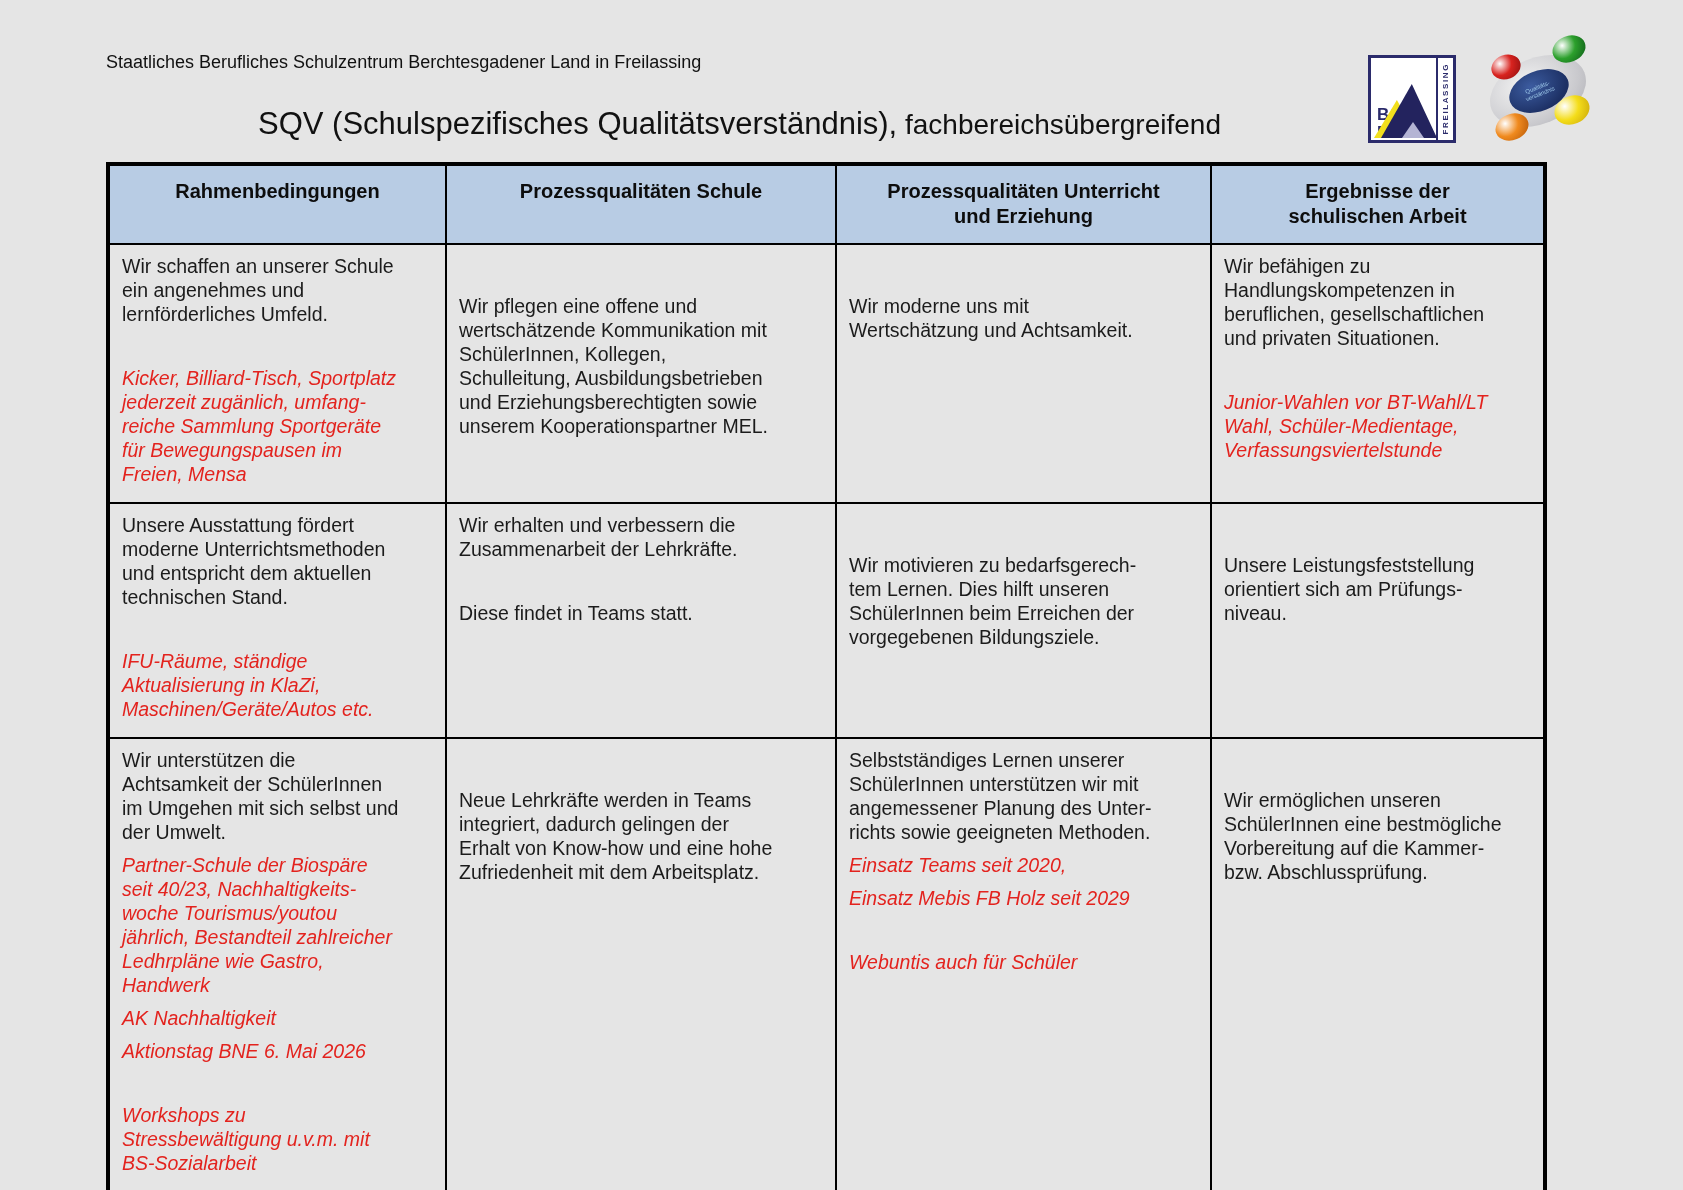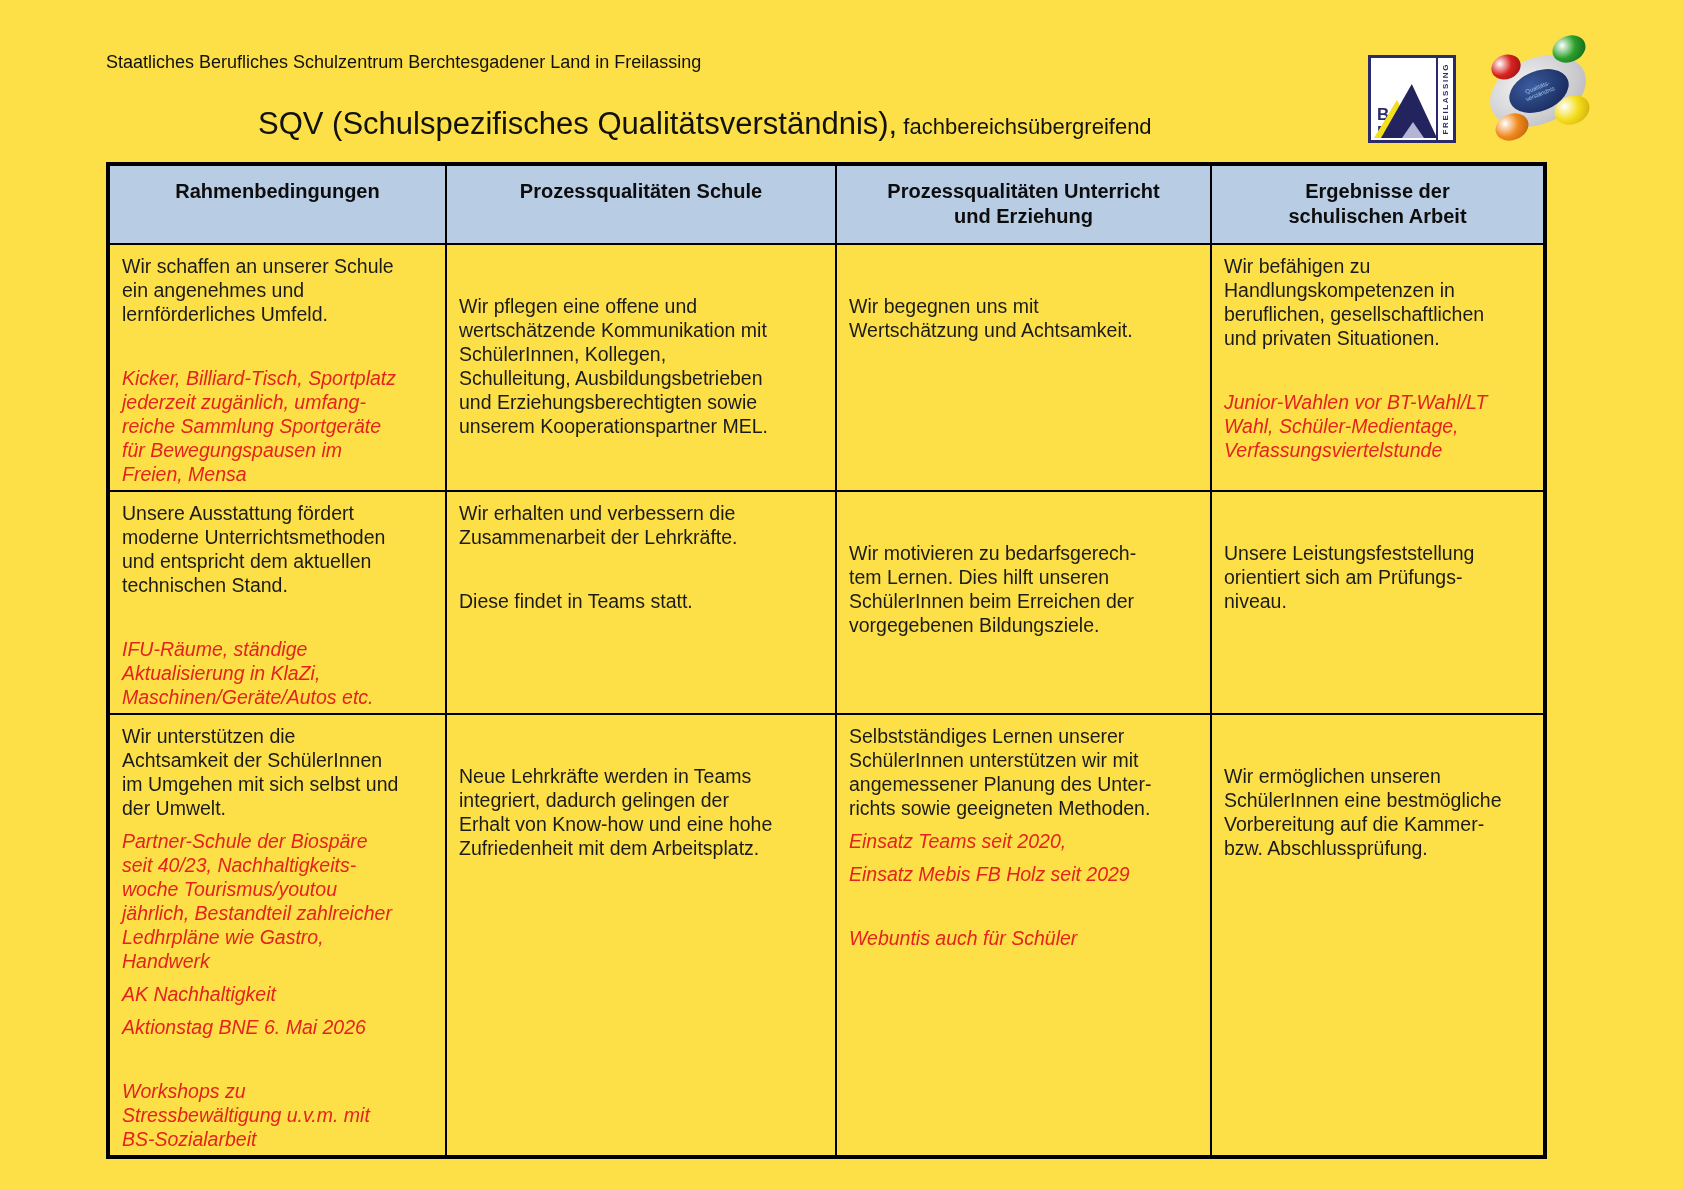--- a/index.html
+++ b/index.html
@@ -1,46 +1,46 @@
 <!DOCTYPE html>
 <html><head>
 <meta charset="utf-8">
 <style>
   html,body{margin:0;padding:0;background:#ffffff;}
   .page{
-    position:relative;width:1683px;height:1190px;background:#fde047;
+    position:relative;width:1683px;height:1190px;background:#e5e5e5;
     font-family:"Liberation Sans", sans-serif;color:#1b1b1b;overflow:hidden;
   }
   .letterhead{
     position:absolute;left:106px;top:52px;font-size:18px;color:#111;
   }
   .title-block{
     position:absolute;left:258px;top:106px;white-space:nowrap;
   }
   .title-main{font-size:31px;color:#111;}
-  .title-suffix{font-size:22px;color:#111;}
+  .title-suffix{font-size:28px;color:#111;}
 
   
   table.sqv{
     position:absolute;left:106px;top:162px;width:1437px;
     border-collapse:collapse;table-layout:fixed;
     border:4px solid #000;
   }
   table.sqv th, table.sqv td{
     border:2px solid #000;vertical-align:top;box-sizing:border-box;
   }
   table.sqv th{
     background:#b8cce4;font-size:20px;font-weight:bold;text-align:center;
     padding:13px 6px 6px 6px;white-space:pre-line;line-height:25px;color:#0d0d0d;
   }
   tr.hdr{height:80px;}
   tr.r1{height:220px;}
   tr.r2{height:188px;}
   tr.r3{height:404px;}
-  table.sqv td{padding:9px 10px 4px 12px;font-size:19.5px;line-height:24px;}
+  table.sqv td{padding:9px 10px 16px 12px;font-size:19.5px;line-height:24px;}
   td p{margin:0 0 9px 0;white-space:pre-line;}
   td p:last-child{margin-bottom:0;margin-top:40px;}
   p.black{color:#1b1b1b;}
   p.red{color:#e3231e;font-style:italic;}
 
   
   .bsz-logo{
     position:absolute;left:1368px;top:55px;width:88px;height:88px;
     border:3px solid #2b2b6b;background:#fff;box-sizing:border-box;
   }
@@ -159,21 +159,21 @@
         </td>
         <td>
           <p class="black">Wir pflegen eine offene und
 wertschätzende Kommunikation mit
 SchülerInnen, Kollegen,
 Schulleitung, Ausbildungsbetrieben
 und Erziehungsberechtigten sowie
 unserem Kooperationspartner MEL.</p>
         </td>
         <td>
-          <p class="black">Wir begegnen uns mit
+          <p class="black">Wir moderne uns mit
 Wertschätzung und Achtsamkeit.</p>
         </td>
         <td>
           <p class="black">Wir befähigen zu
 Handlungskompetenzen in
 beruflichen, gesellschaftlichen
 und privaten Situationen.</p>
           <p class="red">Junior-Wahlen vor BT-Wahl/LT
 Wahl, Schüler-Medientage,
 Verfassungsviertelstunde</p>

